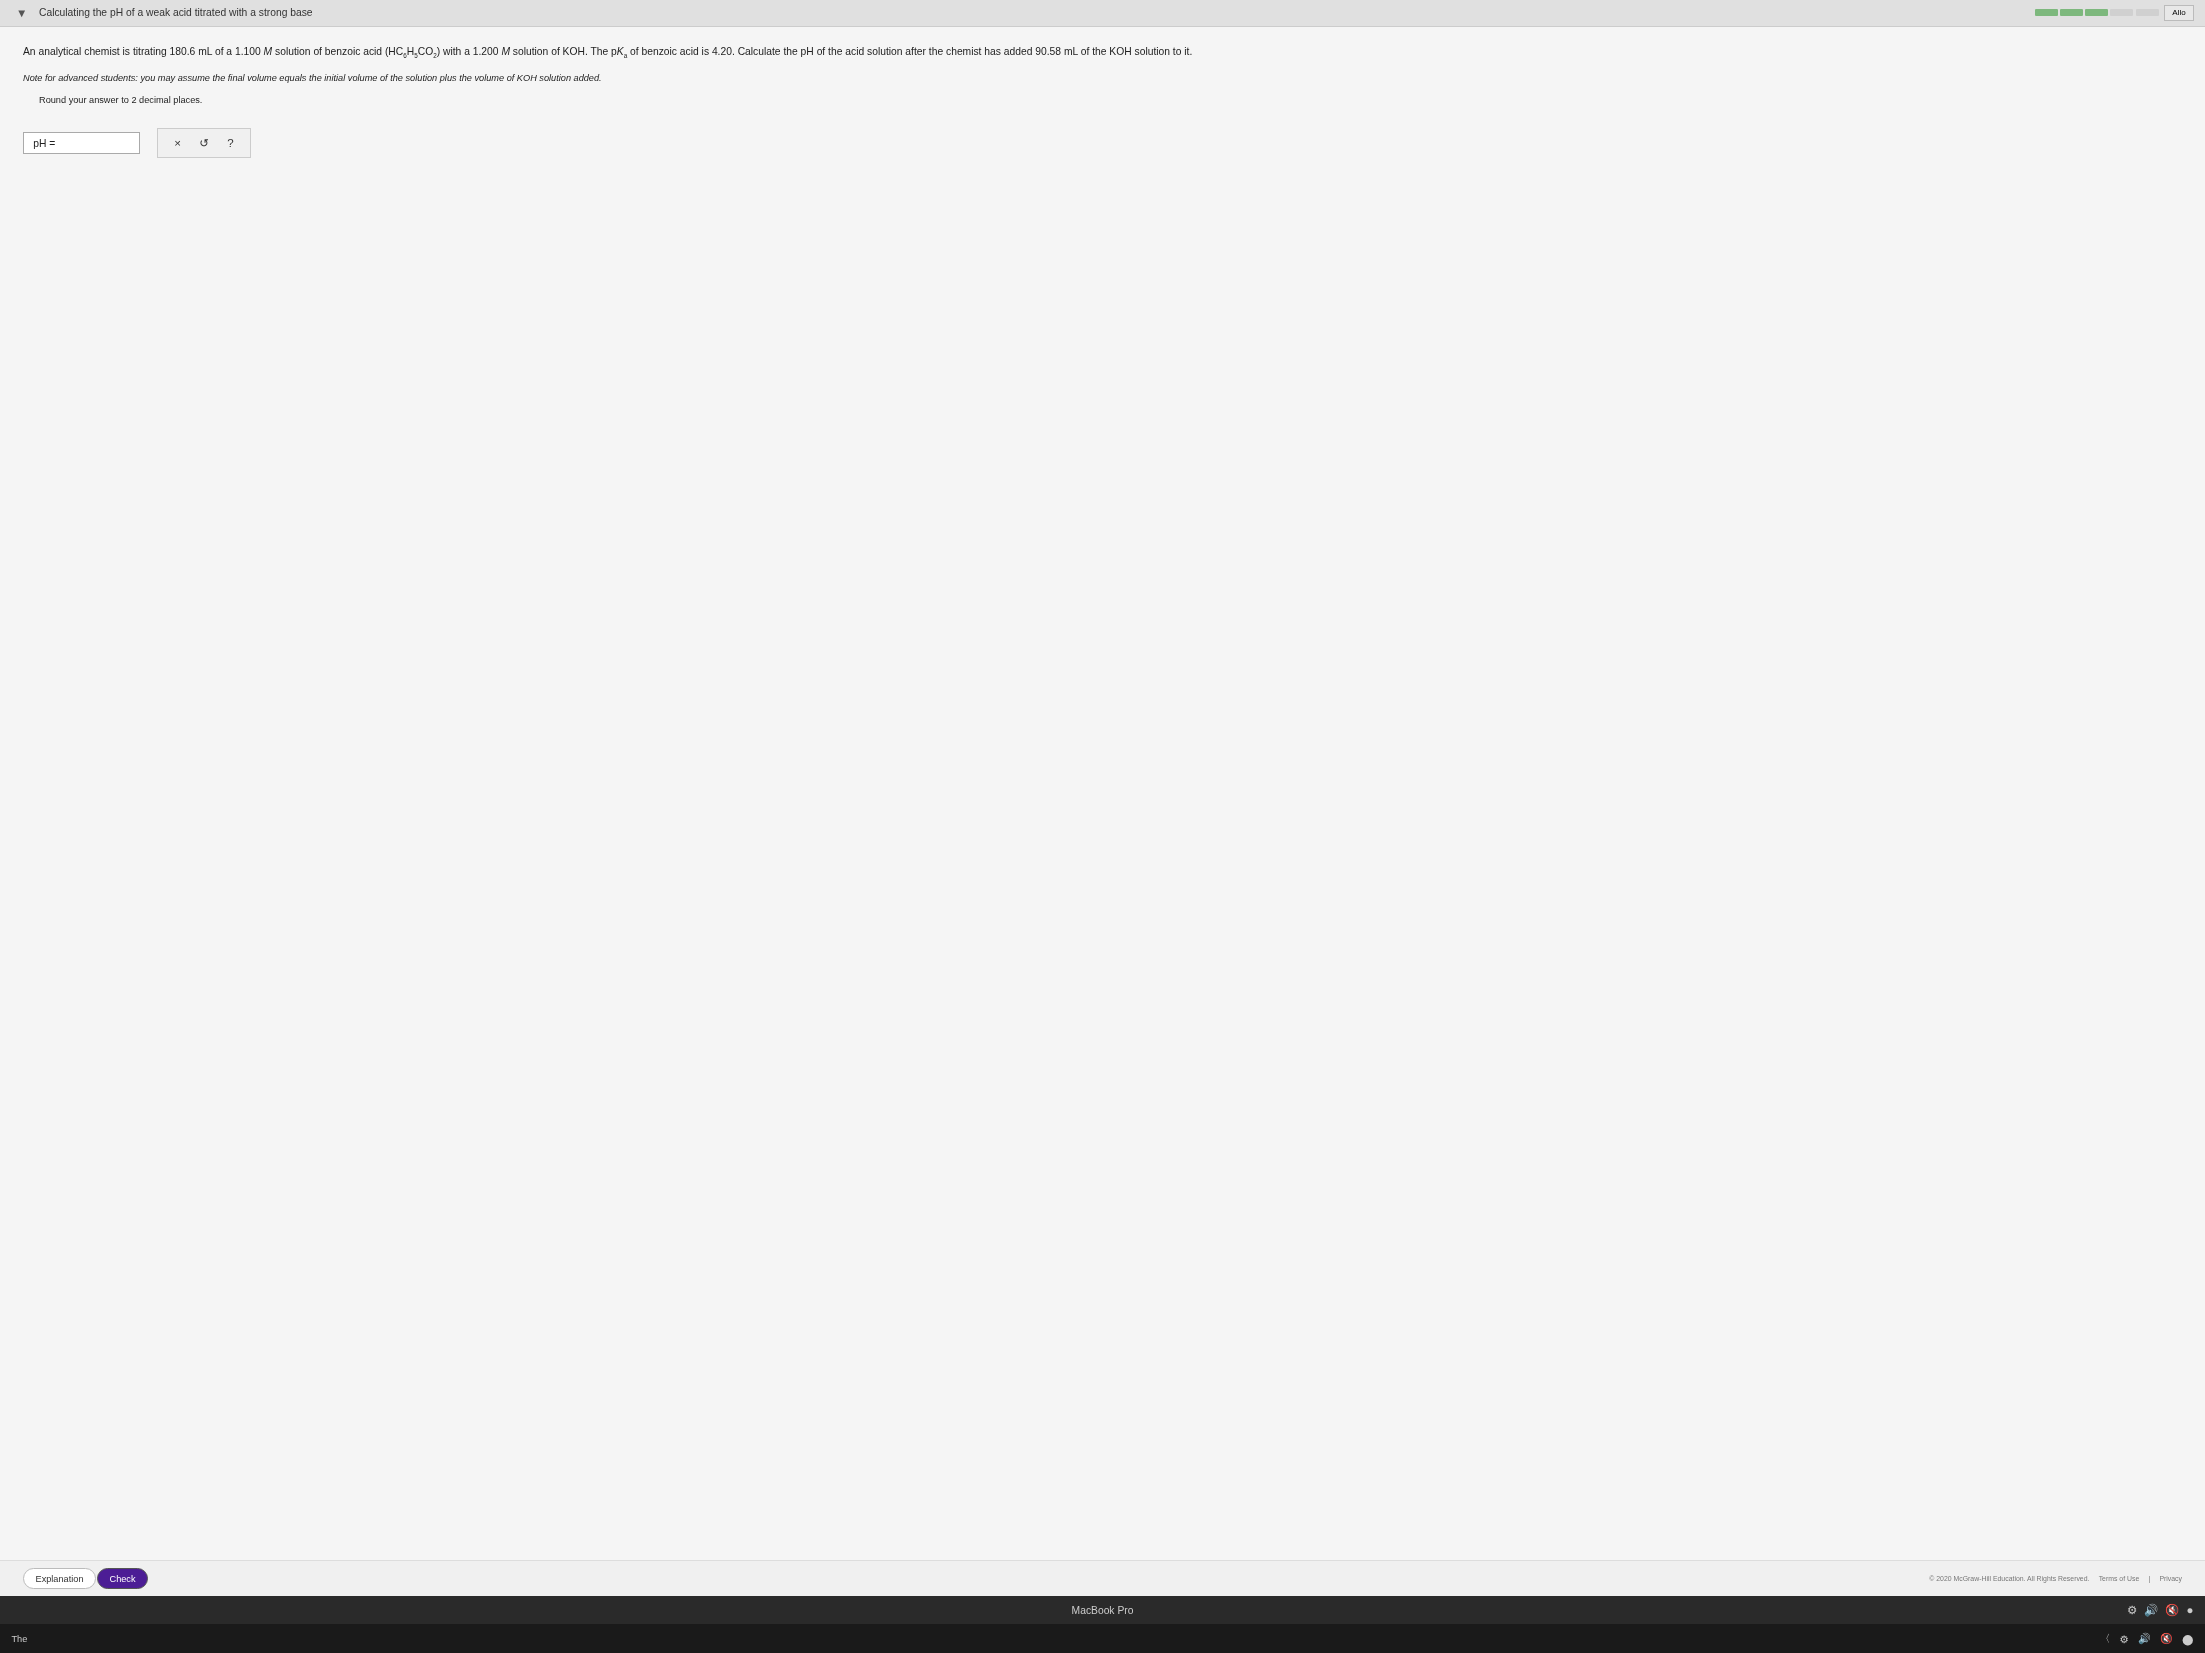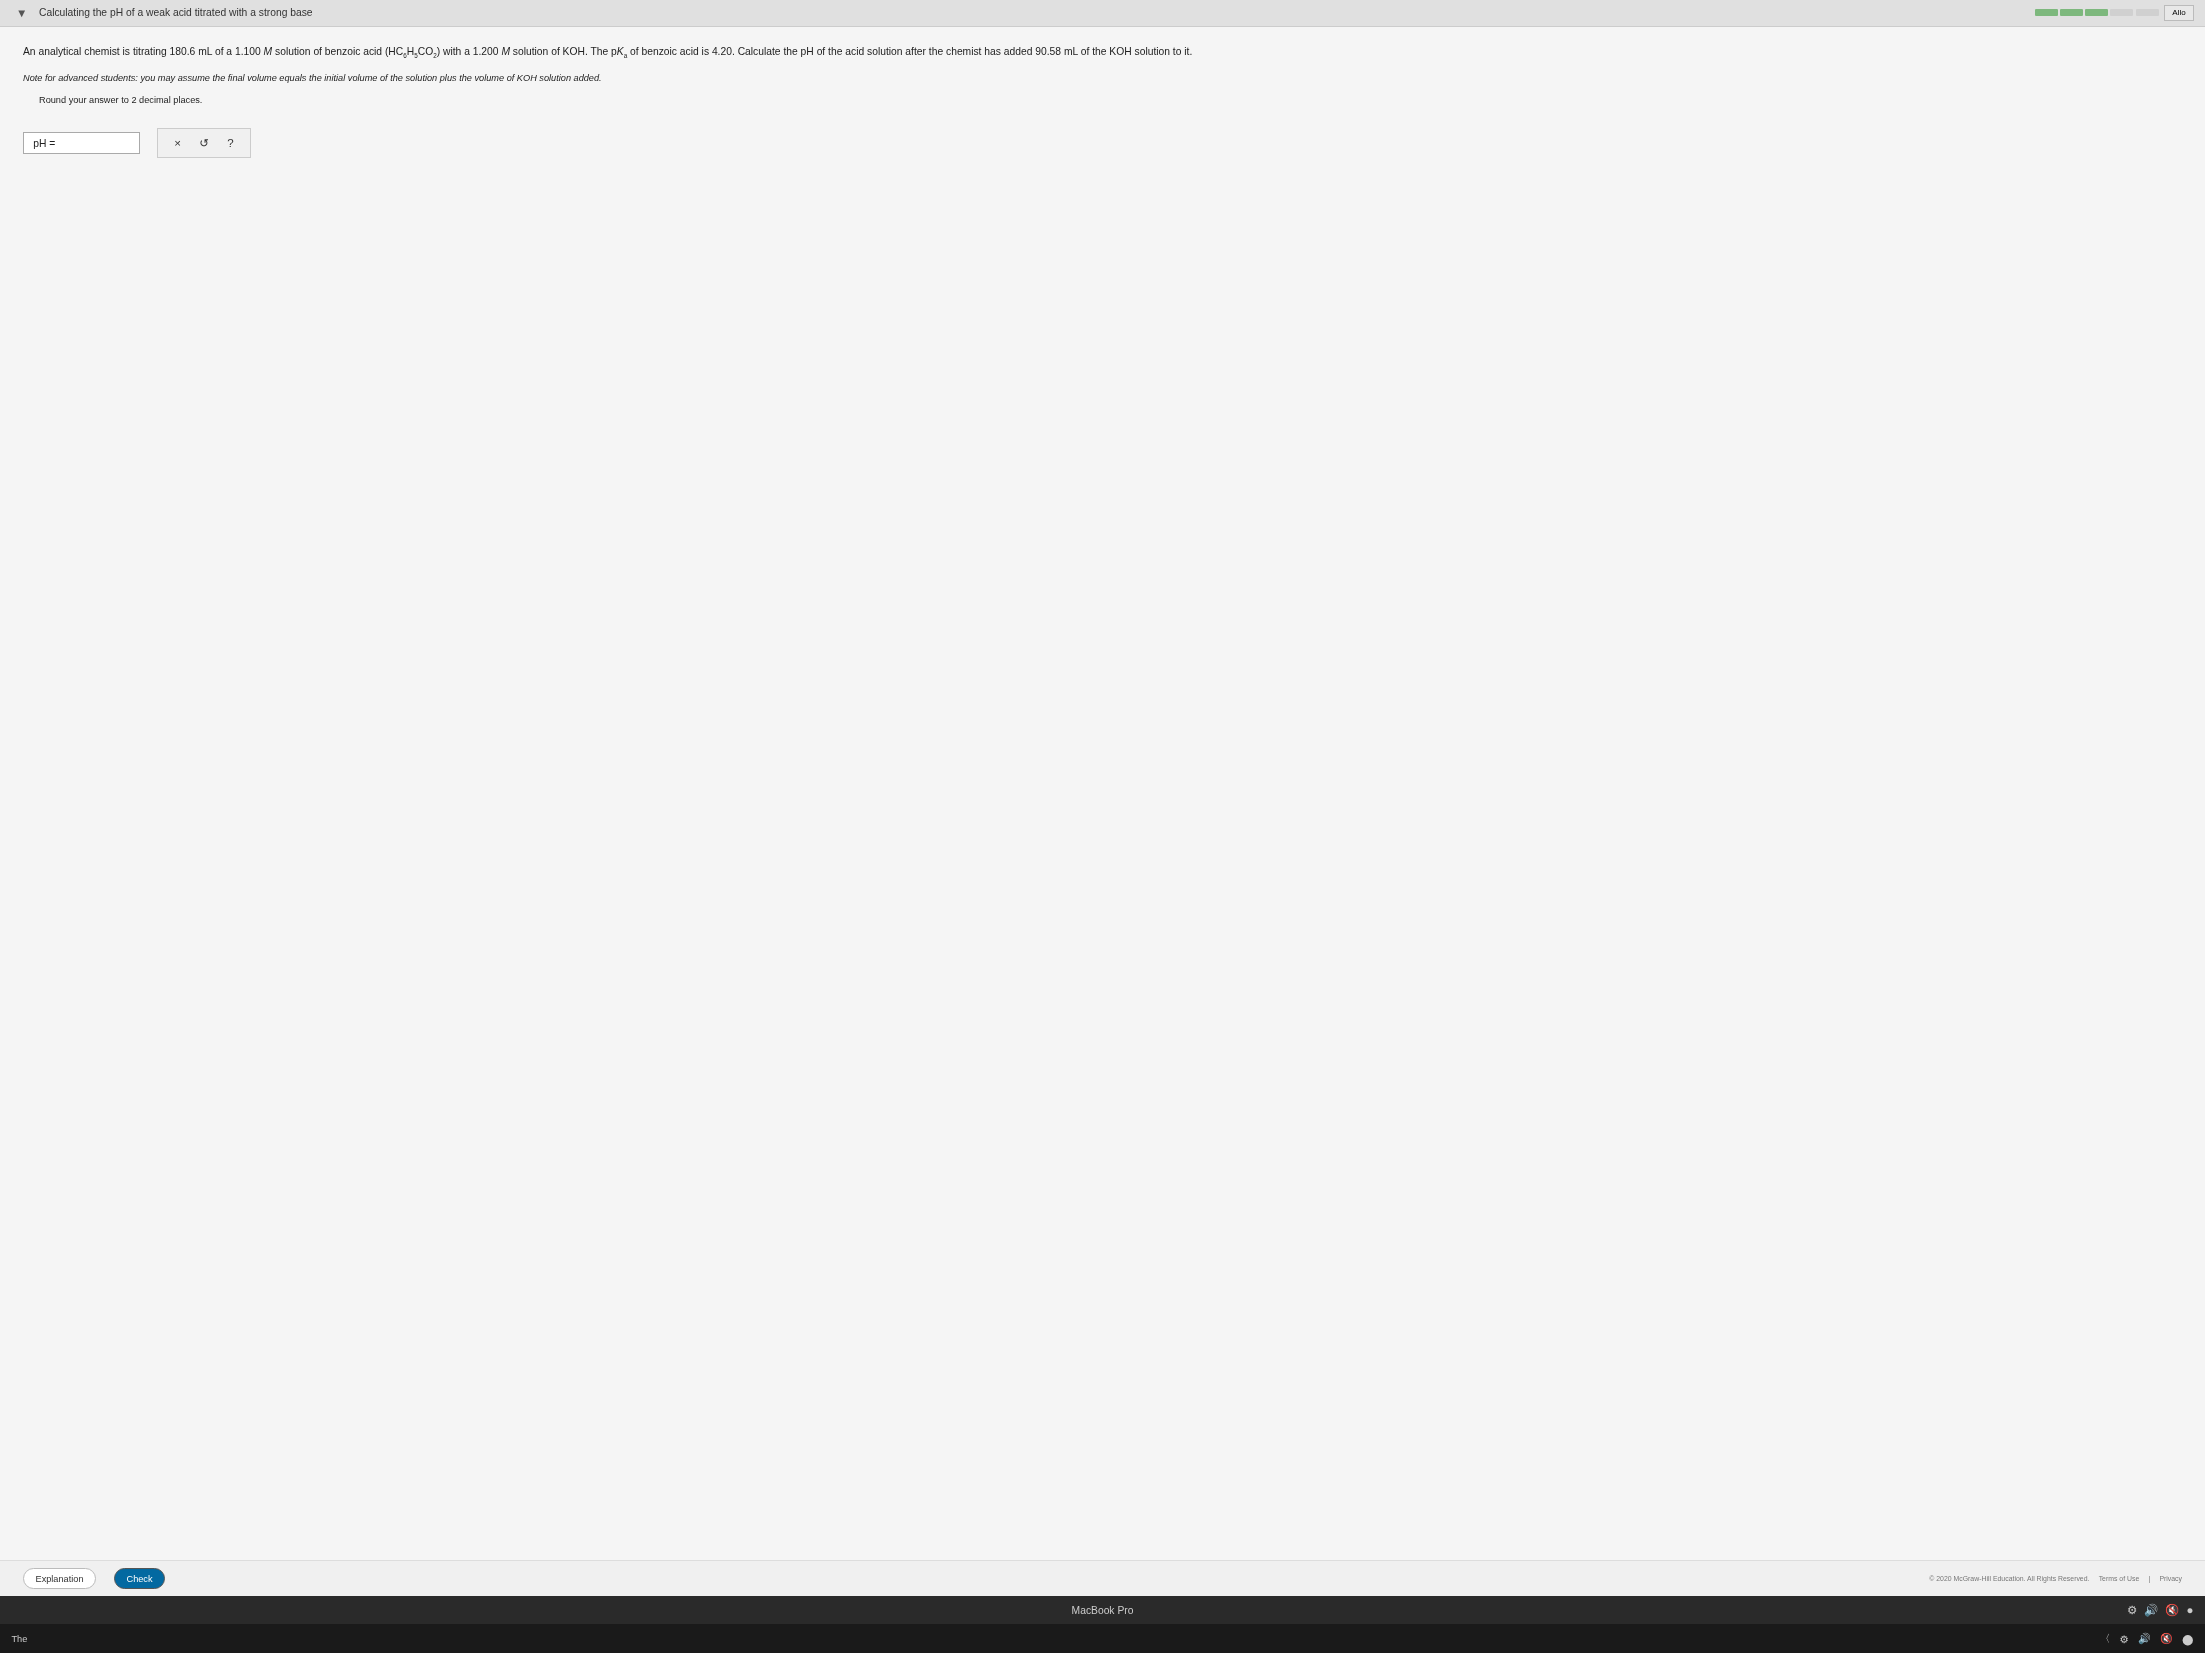--- a/index.html
+++ b/index.html
@@ -169,36 +169,36 @@
       background: #f0f0f0;
       padding: 6.9px 23px;
       display: flex;
       align-items: center;
       justify-content: space-between;
       border-top: 0.6px solid #ddd;
     }
 
     .footer-buttons {
       display: flex;
-      gap: 18px;
+      gap: 1px;
       align-items: flex-start;
     }
 
     .explanation-btn {
       background: white;
       border: 0.6px solid #bbb;
       padding: 4.6px 11.5px;
       font-size: 9.2px;
       cursor: pointer;
       border-radius: 11.5px;
       color: #333;
     }
 
     .check-btn {
-      background: #0369a1;
+      background: #4c1d95;
       border: 0.6px solid #555;
       padding: 4.6px 11.5px;
       font-size: 9.2px;
       cursor: pointer;
       border-radius: 11.5px;
       color: white;
     }
 
     .footer-copyright {
       font-size: 6.9px;

